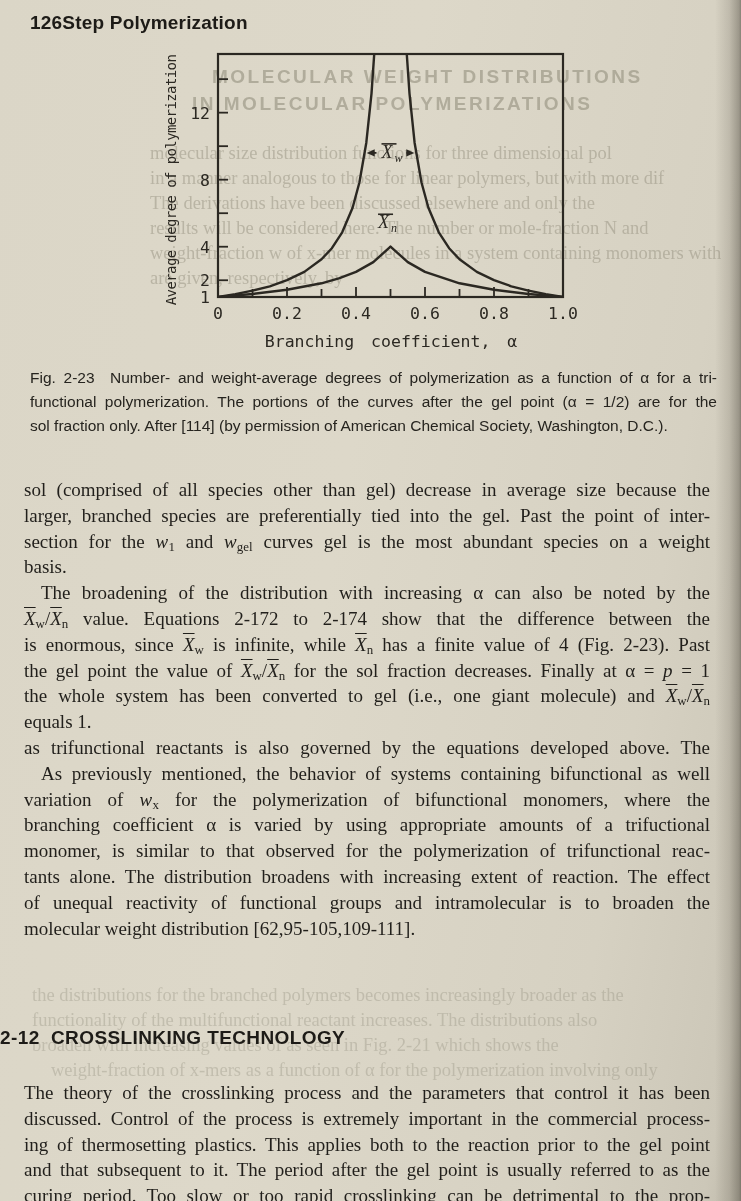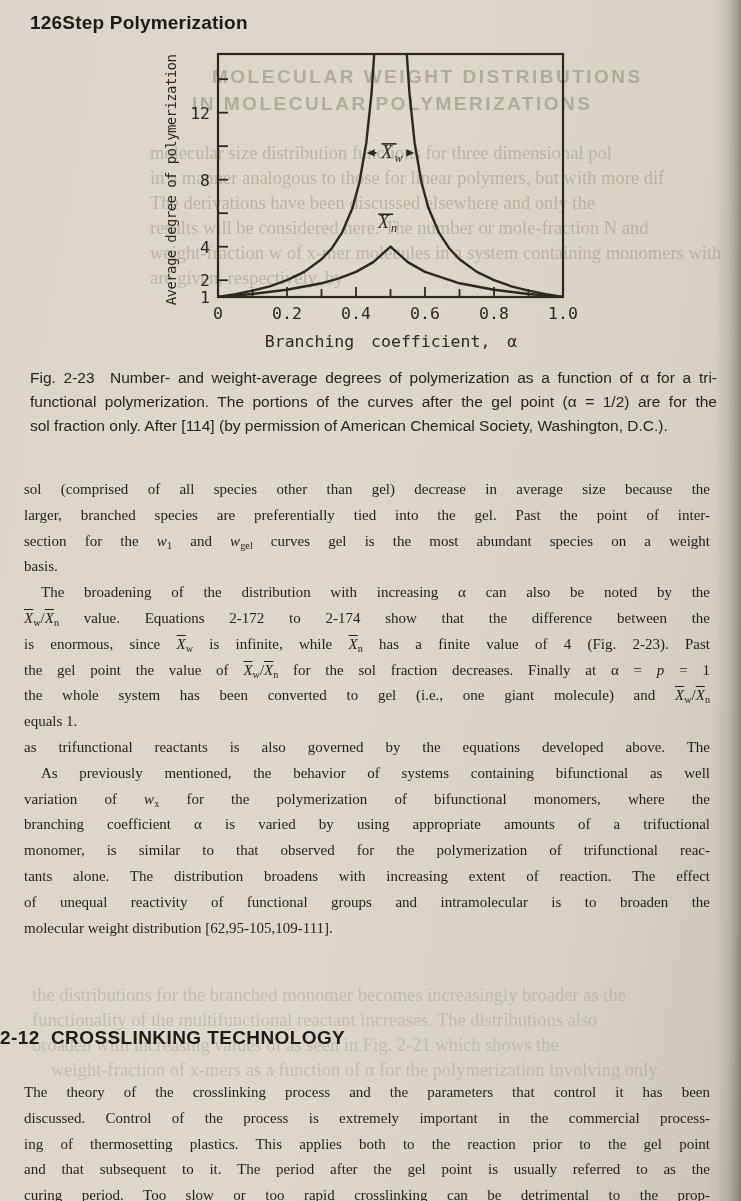--- a/index.html
+++ b/index.html
@@ -13,21 +13,21 @@
   .hdr{position:absolute;top:12px;left:30px;right:28px;display:flex;
     font-family:"Liberation Sans",sans-serif;font-weight:bold;font-size:19px;color:#1d1b17;letter-spacing:.2px;}
   .ghost{position:absolute;inset:0;pointer-events:none;}
   .gh{position:absolute;white-space:nowrap;filter:blur(0.7px);}
   .gh-head{font-family:"Liberation Sans",sans-serif;font-weight:bold;font-size:19px;letter-spacing:2.5px;color:rgba(140,136,119,0.55);}
   .gh-body{font-family:"Liberation Serif",serif;font-size:18.5px;color:rgba(132,128,111,0.40);}
   .gh-body2{font-family:"Liberation Serif",serif;font-size:18.5px;color:rgba(132,128,111,0.30);}
   #chart{position:absolute;left:140px;top:40px;width:480px;height:330px;}
   .caption{position:absolute;left:30px;top:366px;width:687px;
     font-family:"Liberation Sans",sans-serif;font-size:15.5px;line-height:24px;color:#26241f;}
-  .bodyblock{position:absolute;left:24px;width:686px;font-size:15px;line-height:25.8px;color:#211f1b;}
+  .bodyblock{position:absolute;left:24px;width:686px;font-size:19px;line-height:25.8px;color:#211f1b;}
   .body1{top:477px;}
   .body2{top:1080px;}
   .line{text-align:justify;text-align-last:justify;}
   .line.last{text-align-last:left;}
   .line.indent{text-indent:17px;}
   .heading{position:absolute;top:1027px;left:0;width:675px;
     font-family:"Liberation Sans",sans-serif;font-weight:bold;font-size:19px;letter-spacing:.4px;color:#1d1b17;}
   .xo{font-style:italic;text-decoration:overline;}
   sub{font-size:68%;vertical-align:-0.25em;line-height:0;}
   i{letter-spacing:.2px;}
@@ -39,21 +39,21 @@
 
   <div class="ghost" id="ghost">
       <div class="gh gh-head" style="left: 212px; top: 66px;">MOLECULAR WEIGHT DISTRIBUTIONS</div>
       <div class="gh gh-head" style="left: 192px; top: 93px;">IN MOLECULAR POLYMERIZATIONS</div>
       <div class="gh gh-body" style="left: 150px; top: 143px;">molecular size distribution functions for three dimensional pol</div>
       <div class="gh gh-body" style="left: 150px; top: 168px;">in a manner analogous to those for linear polymers, but with more dif</div>
       <div class="gh gh-body" style="left: 150px; top: 193px;">The derivations have been discussed elsewhere and only the</div>
       <div class="gh gh-body" style="left: 150px; top: 218px;">results will be considered here. The number or mole-fraction N and</div>
       <div class="gh gh-body" style="left: 150px; top: 243px;">weight-fraction w of x-mer molecules in a system containing monomers with</div>
       <div class="gh gh-body" style="left: 150px; top: 268px;">are given, respectively, by</div>
-      <div class="gh gh-body2" style="left: 32px; top: 985px;">the distributions for the branched monomer becomes increasingly broader as the</div>
+      <div class="gh gh-body2" style="left: 32px; top: 985px;">the distributions for the branched polymers becomes increasingly broader as the</div>
       <div class="gh gh-body2" style="left: 32px; top: 1010px;">functionality of the multifunctional reactant increases. The distributions also</div>
       <div class="gh gh-body2" style="left: 32px; top: 1035px;">broaden with increasing values of as seen in Fig. 2-21 which shows the</div>
       <div class="gh gh-body2" style="left: 32px; top: 1060px; margin-left: 19px;">weight-fraction of x-mers as a function of α for the polymerization involving only</div>
     </div>
 
   <div class="hdr">
     <span>126</span>
     <span>Step Polymerization</span>
   </div>
 

